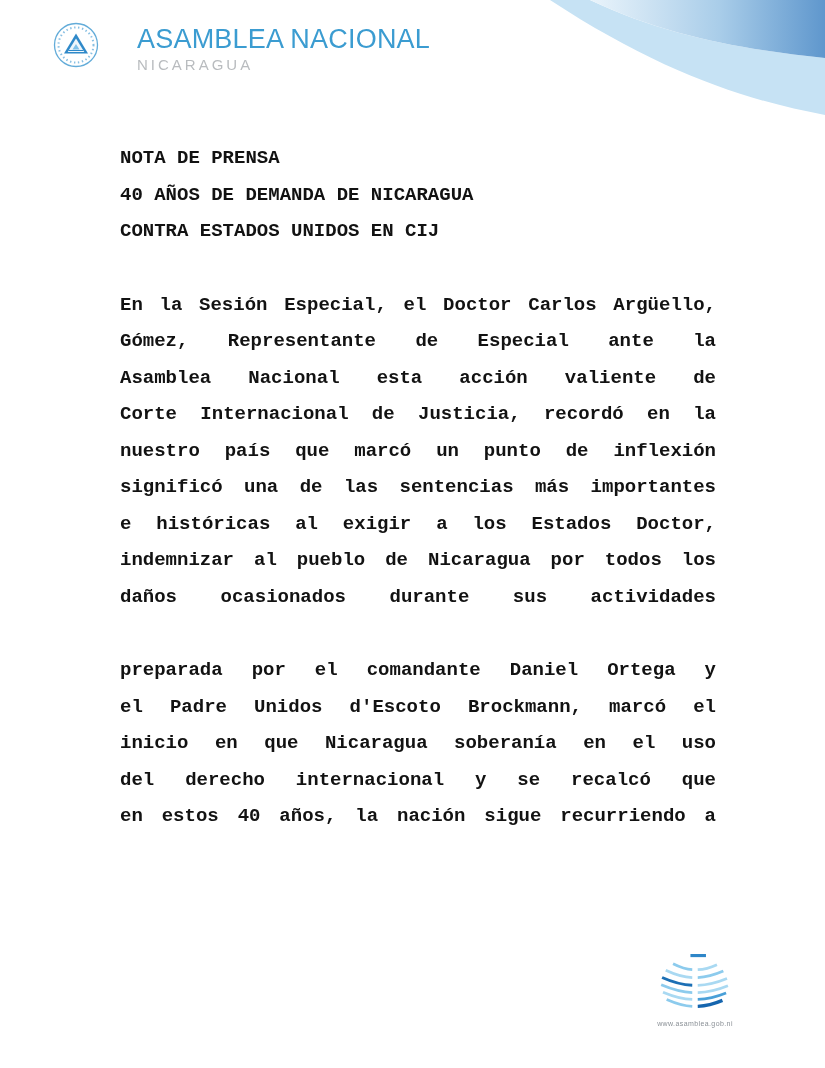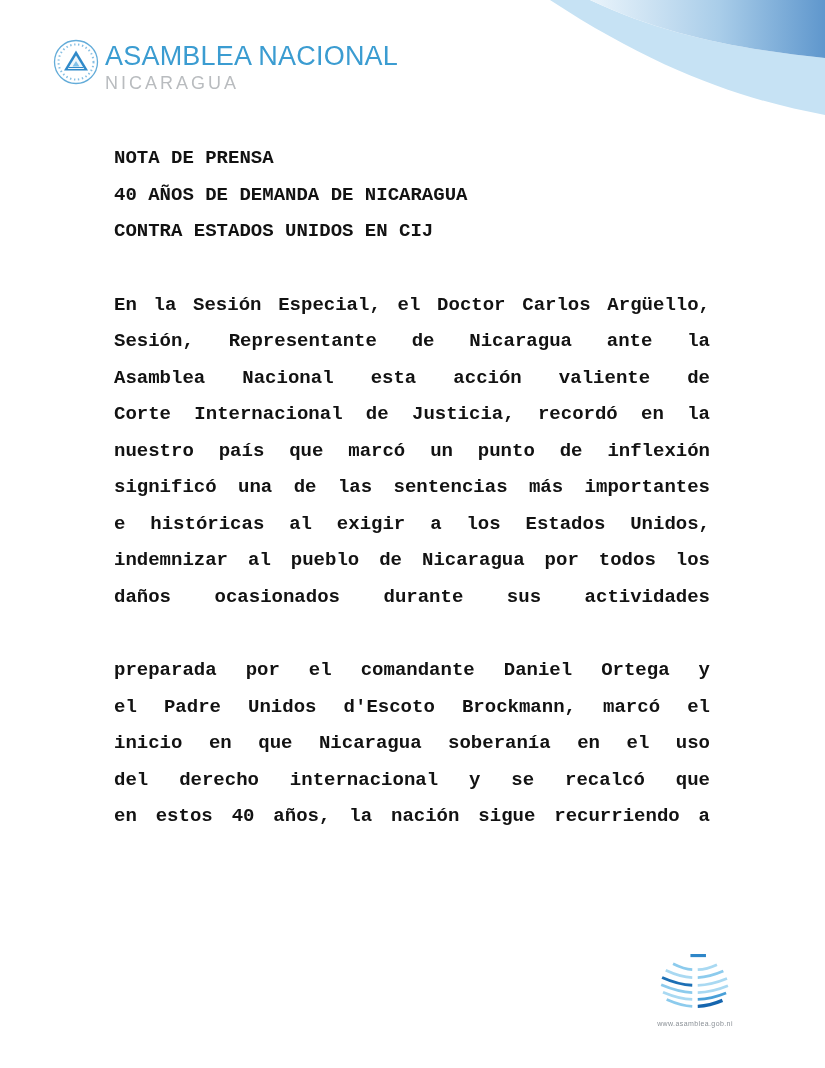--- a/index.html
+++ b/index.html
@@ -17,46 +17,47 @@
   .swoosh {
     position: absolute;
     top: 0; right: 0;
     width: 320px; height: 170px;
     pointer-events: none;
   }
 
   
   .header {
     position: absolute;
-    left: 52px; top: 38px;
+    left: 52px; top: 21px;
     display: flex;
     align-items: flex-start;
+    gap: 32px;
   }
   .seal { width: 48px; height: 48px; flex: 0 0 auto; }
   .brand { margin-left: 5px; padding-top: 3px; }
   .org-name {
     font-family: "Liberation Sans", sans-serif;
     font-size: 27px;
     line-height: 30px;
     color: #3b9cd1;
     letter-spacing: 0.2px;
     white-space: nowrap;
   }
   .org-sub {
     font-family: "Liberation Sans", sans-serif;
-    font-size: 18px;
+    font-size: 15px;
     color: #b9bcbf;
     letter-spacing: 3px;
     margin-top: 2px;
   }
 
   
   .doc {
     position: absolute;
-    left: 114px; top: 140px;
+    left: 120px; top: 140px;
     width: 596px;
     color: #121212;
   }
   .line {
     font-family: "Liberation Mono", "DejaVu Sans Mono", monospace;
     font-weight: bold;
     font-size: 19px;
     line-height: 36.5px;
     color: #121212;
   }
@@ -119,26 +120,26 @@
   <div class="doc">
 
     <div class="title-block">
       <div class="line">NOTA DE PRENSA</div>
       <div class="line">40 AÑOS DE DEMANDA DE NICARAGUA</div>
       <div class="line">CONTRA ESTADOS UNIDOS EN CIJ</div>
     </div>
 
     <div class="para">
       <div class="line jline">En la Sesión Especial, el Doctor Carlos Argüello,</div>
-      <div class="line jline">Sesión, Representante de Nicaragua ante la</div>
+      <div class="line jline">Gómez, Representante de Especial ante la</div>
       <div class="line jline">Asamblea Nacional esta acción valiente de</div>
       <div class="line jline">Corte Internacional de Justicia, recordó en la</div>
       <div class="line jline">nuestro país que marcó un punto de inflexión</div>
       <div class="line jline">significó una de las sentencias más importantes</div>
-      <div class="line jline">e históricas al exigir a los Estados Unidos,</div>
+      <div class="line jline">e históricas al exigir a los Estados Doctor,</div>
       <div class="line jline">indemnizar al pueblo de Nicaragua por todos los</div>
       <div class="line jline">daños ocasionados durante sus actividades</div>
     </div>
 
     <div class="para">
       <div class="line jline">preparada por el comandante Daniel Ortega y</div>
       <div class="line jline">el Padre Unidos d'Escoto Brockmann, marcó el</div>
       <div class="line jline">inicio en que Nicaragua soberanía en el uso</div>
       <div class="line jline">del derecho internacional y se recalcó que</div>
       <div class="line jline">en estos 40 años, la nación sigue recurriendo a</div>

